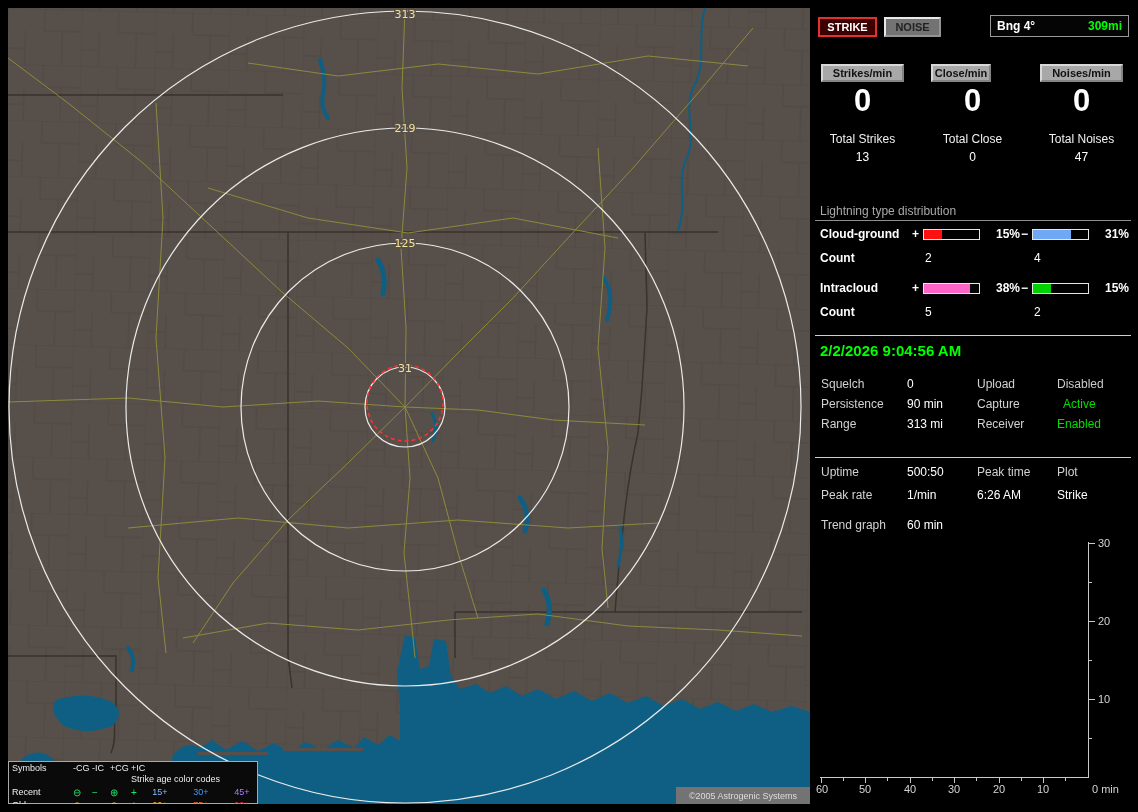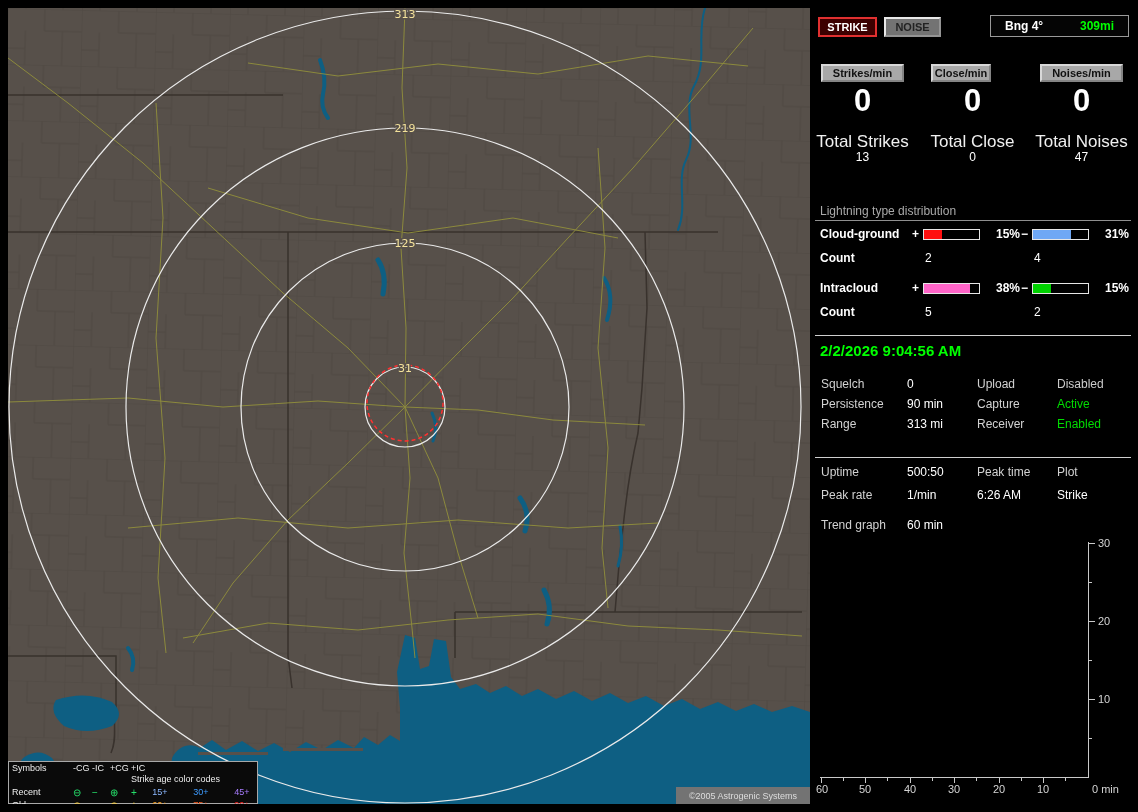--- a/index.html
+++ b/index.html
@@ -19,26 +19,26 @@
   #panel{position:absolute;left:815px;top:8px;width:316px;height:796px;background:#000;color:#fff;font-size:12px;}
   .sec{position:absolute;left:0;width:100%;}
   #sec1{top:0;height:327px;border-bottom:1px solid #cfcfcf;}
   #sec2{top:328px;height:121px;border-bottom:1px solid #cfcfcf;}
   #sec3{top:450px;height:346px;}
   .strike-btn{background:#3c0000;border:2px solid #e03030;color:#fff;font-weight:bold;font-size:11px;
     font-family:inherit;padding:0;cursor:pointer;}
   .noise-btn{background:#737373;border:2px outset #e8e8e8;color:#222;font-weight:bold;font-size:11px;
     font-family:inherit;padding:0;cursor:pointer;}
   .bng-box{border:1px solid #9a9a9a;background:#050505;display:flex;justify-content:space-between;
-    align-items:center;padding:0 14px;font-weight:bold;box-sizing:border-box;height:22px;}
+    align-items:center;padding:0 6px;font-weight:bold;box-sizing:border-box;height:22px;}
   .green{color:#00ff00;}
   .cnt-btn{background:#a8a8a8;border:2px outset #d8d8d8;color:#111;font-weight:bold;font-size:11px;
     font-family:inherit;padding:1px 0;text-align:center;cursor:pointer;}
   .cnt-val{font-size:31px;font-weight:bold;text-align:center;color:#fff;}
-  .tot-lbl{font-size:17px;text-align:center;color:#f0f0f0;}
+  .tot-lbl{font-size:12px;text-align:center;color:#f0f0f0;}
   .tot-val{font-size:12px;text-align:center;color:#fff;}
   .dist-title{color:#a9a9a9;font-size:12px;}
   .rule{height:1px;background:#8f8f8f;}
   .dlabel{font-weight:bold;}
   .sign{font-weight:bold;}
   .bar{width:57px;height:11px;border:1px solid #e6e6e6;background:#000;box-sizing:border-box;display:inline-block;}
   .bar .fill{display:block;height:100%;width:0;}
   .pct{font-weight:bold;margin-left:12px;}
   .datetime{color:#00ff00;font-weight:bold;font-size:15px;white-space:nowrap;}
   .lab{color:#d2d2d2;white-space:nowrap;}
@@ -223,21 +223,21 @@
       <div class="abs datetime" style="left:5px;top:6px">2/2/2026 9:04:56 AM</div>
 
       <span class="abs lab" style="left:6px;top:41px">Squelch</span>
       <span class="abs val" style="left:92px;top:41px">0</span>
       <span class="abs lab" style="left:162px;top:41px">Upload</span>
       <span class="abs val" style="left: 242px; top: 41px; color: rgb(204, 204, 204);">Disabled</span>
 
       <span class="abs lab" style="left:6px;top:61px">Persistence</span>
       <span class="abs val" style="left:92px;top:61px">90 min</span>
       <span class="abs lab" style="left:162px;top:61px">Capture</span>
-      <span class="abs val" style="left: 242px; top: 61px; color: rgb(0, 221, 0);">Active</span>
+      <span class="abs val" style="left: 248px; top: 61px; color: rgb(0, 221, 0);">Active</span>
 
       <span class="abs lab" style="left:6px;top:81px">Range</span>
       <span class="abs val" style="left:92px;top:81px">313 mi</span>
       <span class="abs lab" style="left:162px;top:81px">Receiver</span>
       <span class="abs val" style="left: 242px; top: 81px; color: rgb(0, 221, 0);">Enabled</span>
     </div>
 
     <div id="sec3" class="sec">
       <span class="abs lab" style="left:6px;top:7px">Uptime</span>
       <span class="abs val" style="left:92px;top:7px">500:50</span>

